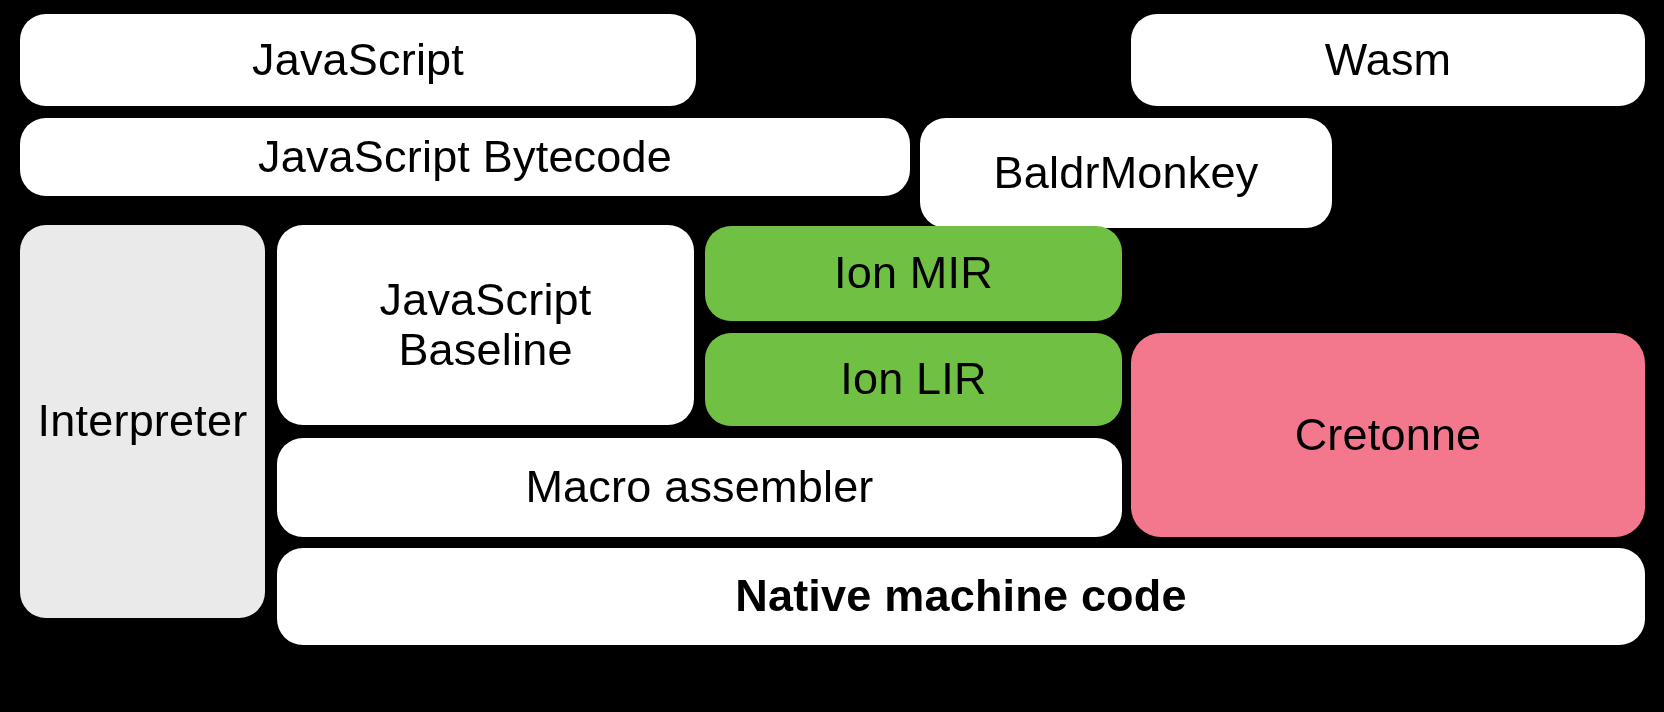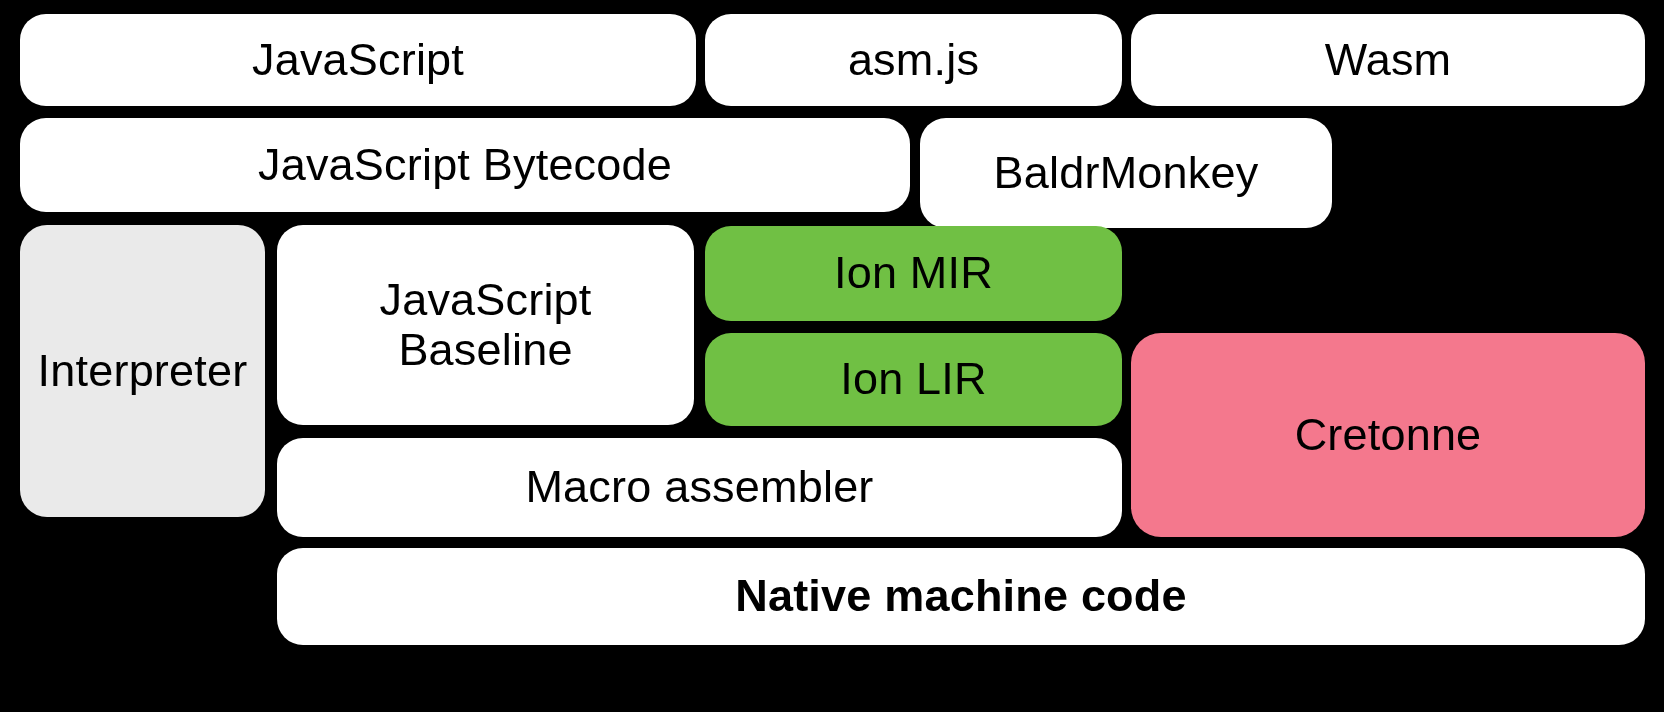--- a/index.html
+++ b/index.html
@@ -35,42 +35,41 @@
   .fill-gray   { background: #EAEAEA; }
   .fill-green  { background: #70C044; text-align: center; }
   .fill-pink   { background: #F4788D; }
 
   
   #n-javascript      { left: 20px;   top: 14px;  width: 676px; height: 92px; }
   #n-asmjs           { left: 705px;  top: 14px;  width: 417px; height: 92px; }
   #n-wasm            { left: 1131px; top: 14px;  width: 514px; height: 92px; text-align: center; }
 
   
-  #n-js-bytecode     { left: 20px;   top: 118px; width: 890px; height: 94px; }
+  #n-js-bytecode     { left: 20px;   top: 118px; width: 890px; height: 78px; }
   #n-baldrmonkey     { left: 920px;  top: 118px; width: 412px; height: 110px; }
 
   
-  #n-interpreter     { left: 20px;   top: 225px; width: 245px; height: 292px; border-radius: 27px; }
+  #n-interpreter     { left: 20px;   top: 225px; width: 245px; height: 393px; }
   #n-js-baseline     { left: 277px;  top: 225px; width: 417px; height: 200px; }
   #n-ion-mir         { left: 705px;  top: 226px; width: 417px; height: 95px; }
   #n-ion-lir         { left: 705px;  top: 333px; width: 417px; height: 93px; }
   #n-cretonne        { left: 1131px; top: 333px; width: 514px; height: 204px; border-radius: 30px; }
   #n-macro-assembler { left: 277px;  top: 438px; width: 845px; height: 99px; }
 
   
   #n-native-code     { left: 277px;  top: 548px; width: 1368px; height: 97px; font-weight: bold; }
 </style>
 </head>
 <body>
 
 <div id="stage">
 
   <div class="node fill-white" id="n-javascript">JavaScript</div>
 
-  <div class="node fill-white" id="n-asmjs">asm.js</div>
 
   <div class="node fill-white" id="n-wasm">Wasm</div>
 
   <div class="node fill-white" id="n-js-bytecode">JavaScript Bytecode</div>
 
   <div class="node fill-white" id="n-baldrmonkey">BaldrMonkey</div>
 
   <div class="node fill-gray" id="n-interpreter">Interpreter</div>
 
   <div class="node fill-white" id="n-js-baseline">JavaScript

